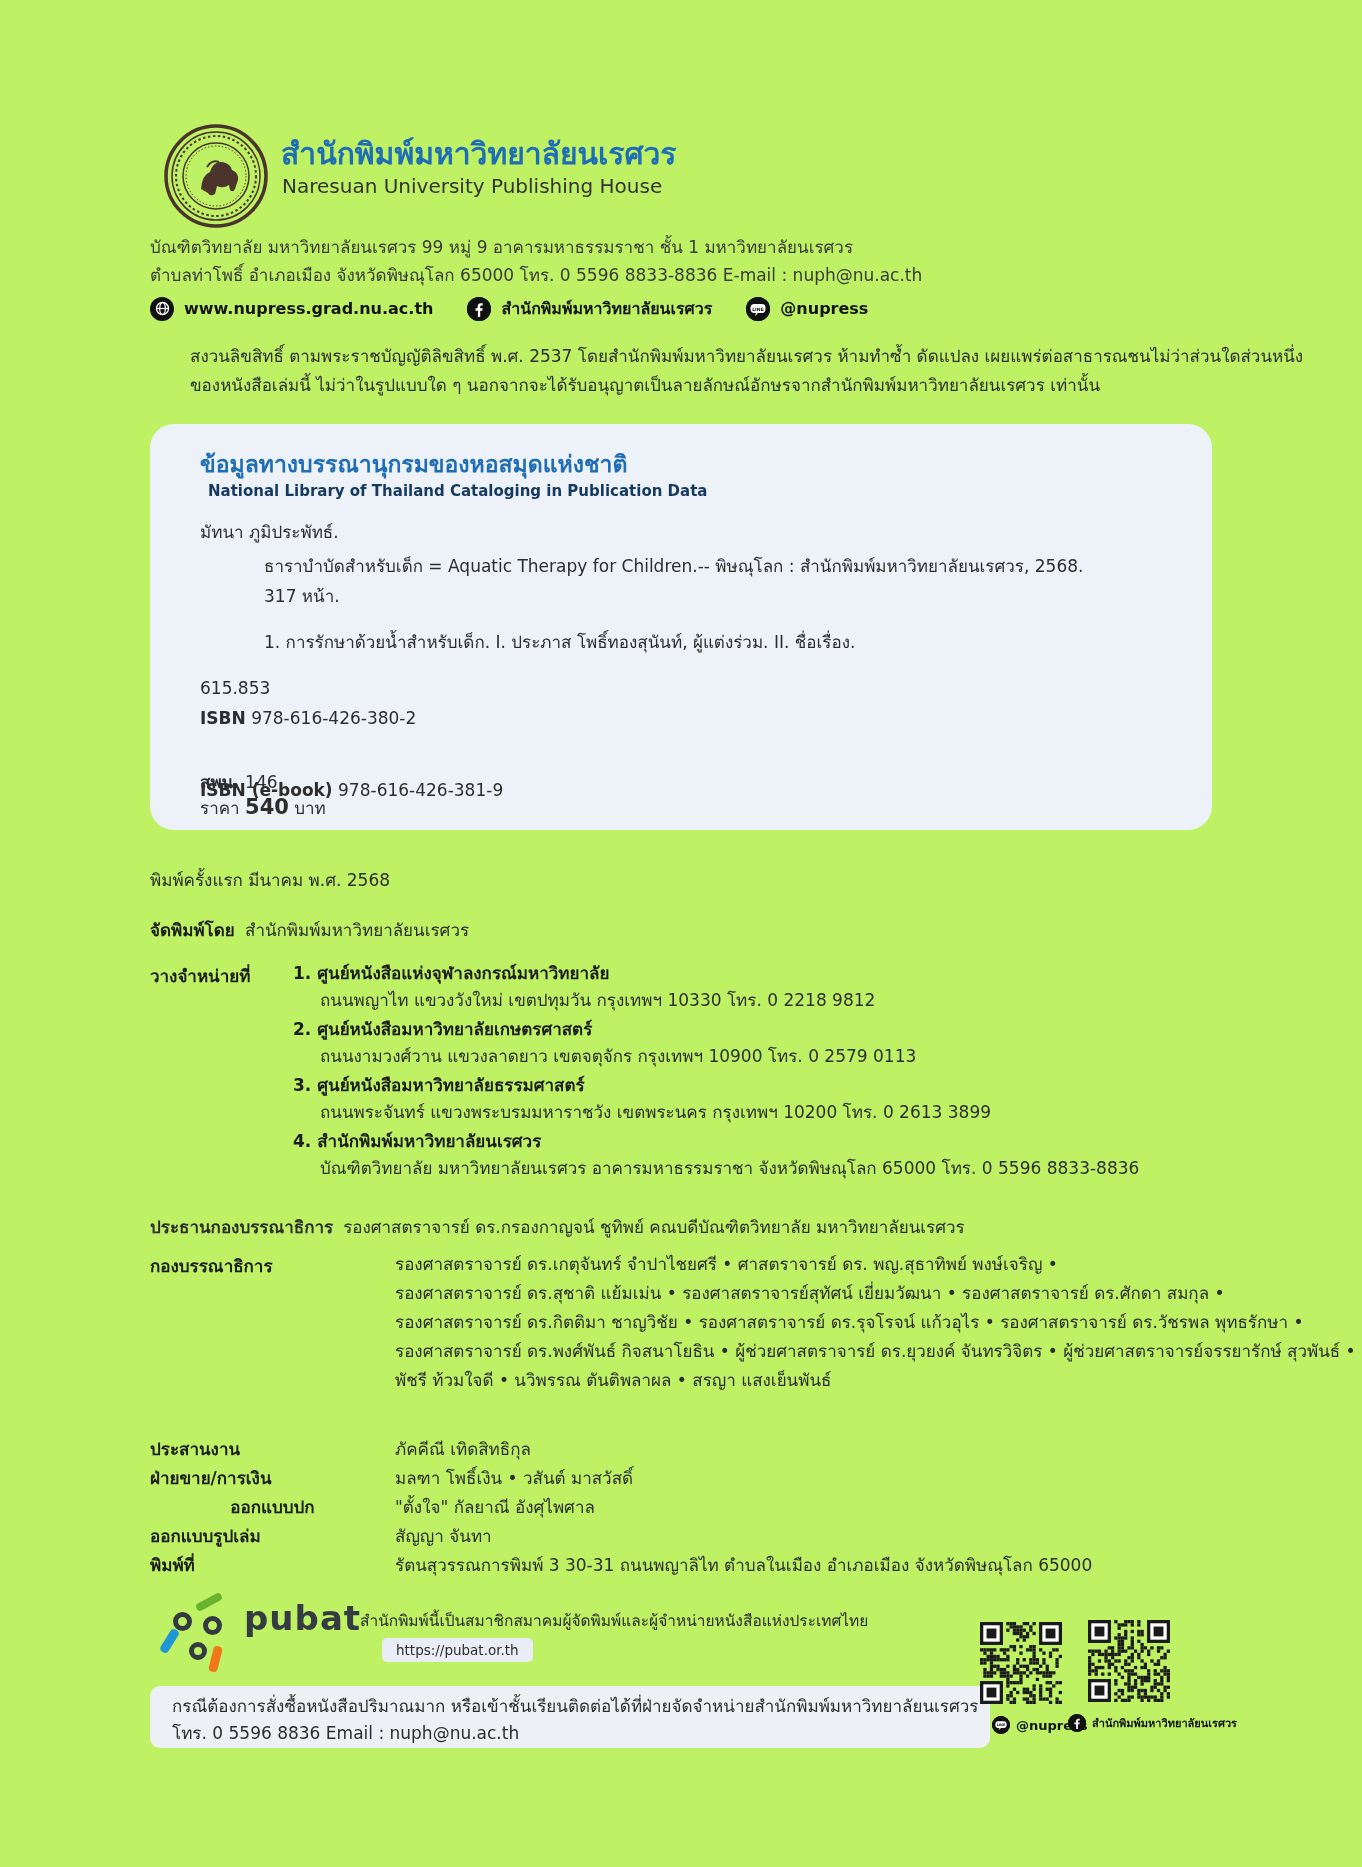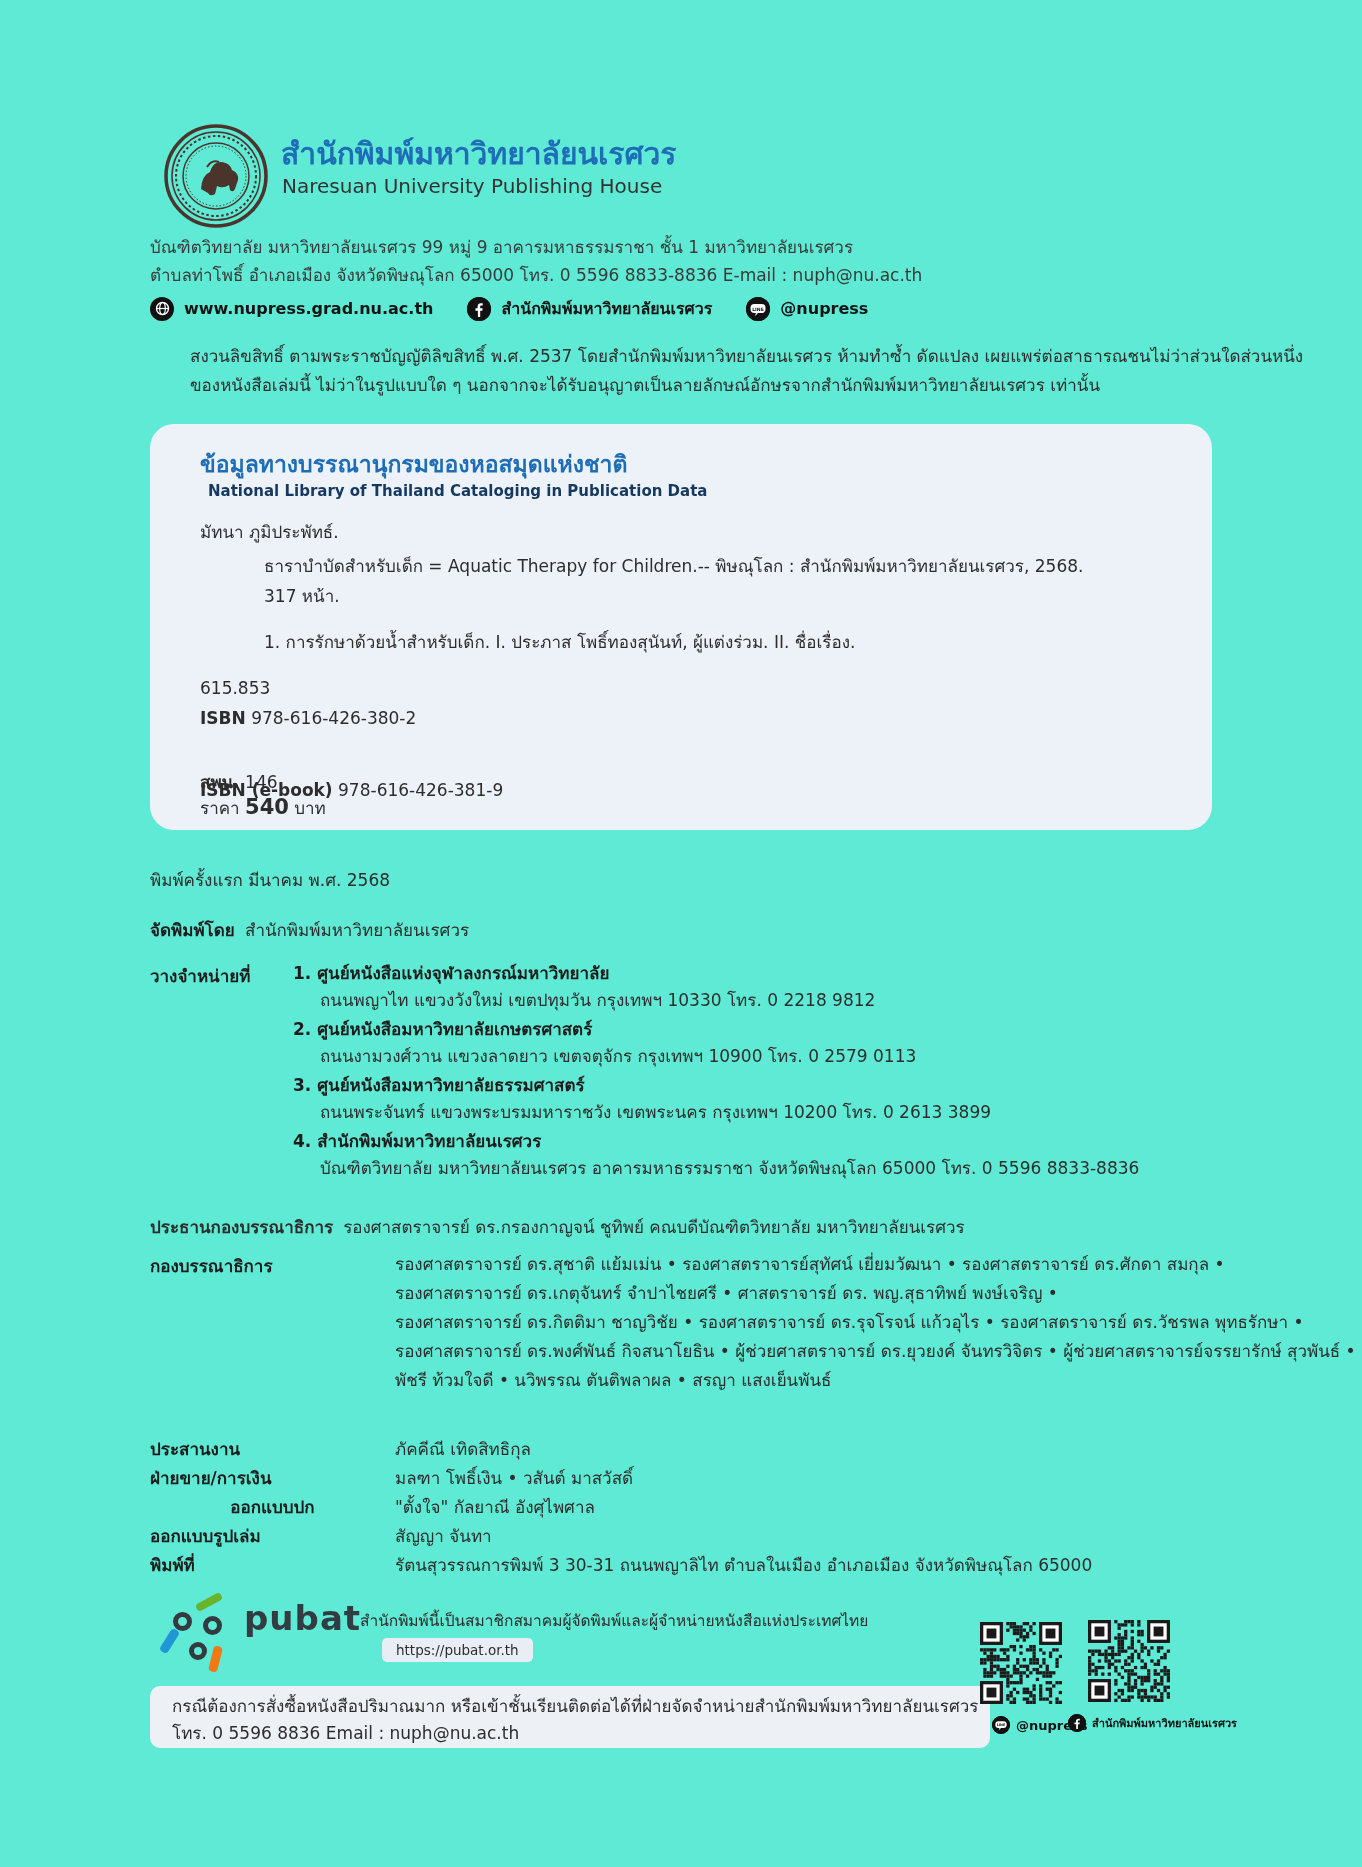--- a/index.html
+++ b/index.html
@@ -1,17 +1,17 @@
 <!DOCTYPE html>
 <html><head>
 <meta charset="utf-8">
 <style>
   html,body{margin:0;padding:0;background:#ffffff;}
   .page{
-    position:relative;width:1362px;height:1867px;background:#5eead4;
+    position:relative;width:1362px;height:1867px;background:#bef264;
     font-family:"DejaVu Sans","Liberation Sans",sans-serif;
     color:#2d2d2d;font-size:17px;
   }
   .abs{position:absolute;}
   .nowrap{white-space:nowrap;}
   .b{font-weight:700;}
   .brand-th{font-size:30px;font-weight:700;color:#1e6db6;}
   .brand-en{font-size:20px;font-weight:500;color:#333333;}
   .addr{font-size:17px;color:#3a3a3a;}
   .social{display:flex;align-items:center;gap:10px;font-size:16px;font-weight:700;color:#141414;}
@@ -149,22 +149,22 @@
     </div>
   </div>
 
   <div class="abs nowrap" style="left:150px;top:1213px;display:flex;gap:10px;">
     <span class="b">ประธานกองบรรณาธิการ</span>
     <span>รองศาสตราจารย์ ดร.กรองกาญจน์ ชูทิพย์ คณบดีบัณฑิตวิทยาลัย มหาวิทยาลัยนเรศวร</span>
   </div>
 
   <div class="abs label-col nowrap" style="left:150px;top:1252px;">กองบรรณาธิการ</div>
   <div class="abs editors" style="left:395px;top:1250px;">
+    <div>รองศาสตราจารย์ ดร.เกตุจันทร์ จำปาไชยศรี • ศาสตราจารย์ ดร. พญ.สุธาทิพย์ พงษ์เจริญ •</div>
     <div>รองศาสตราจารย์ ดร.สุชาติ แย้มเม่น • รองศาสตราจารย์สุทัศน์ เยี่ยมวัฒนา • รองศาสตราจารย์ ดร.ศักดา สมกุล •</div>
-    <div>รองศาสตราจารย์ ดร.เกตุจันทร์ จำปาไชยศรี • ศาสตราจารย์ ดร. พญ.สุธาทิพย์ พงษ์เจริญ •</div>
     <div>รองศาสตราจารย์ ดร.กิตติมา ชาญวิชัย • รองศาสตราจารย์ ดร.รุจโรจน์ แก้วอุไร • รองศาสตราจารย์ ดร.วัชรพล พุทธรักษา •</div>
     <div>รองศาสตราจารย์  ดร.พงศ์พันธ์ กิจสนาโยธิน • ผู้ช่วยศาสตราจารย์ ดร.ยุวยงค์ จันทรวิจิตร • ผู้ช่วยศาสตราจารย์จรรยารักษ์ สุวพันธ์ •</div>
     <div>พัชรี ท้วมใจดี •  นวิพรรณ ตันติพลาผล • สรญา แสงเย็นพันธ์</div>
   </div>
 
   <div class="abs staff-row" style="left:150px;top:1435px;">
     <span class="lab">ประสานงาน</span>
     <span>ภัคคีณี เทิดสิทธิกุล</span>
   </div>
   <div class="abs staff-row" style="left:150px;top:1464px;">

